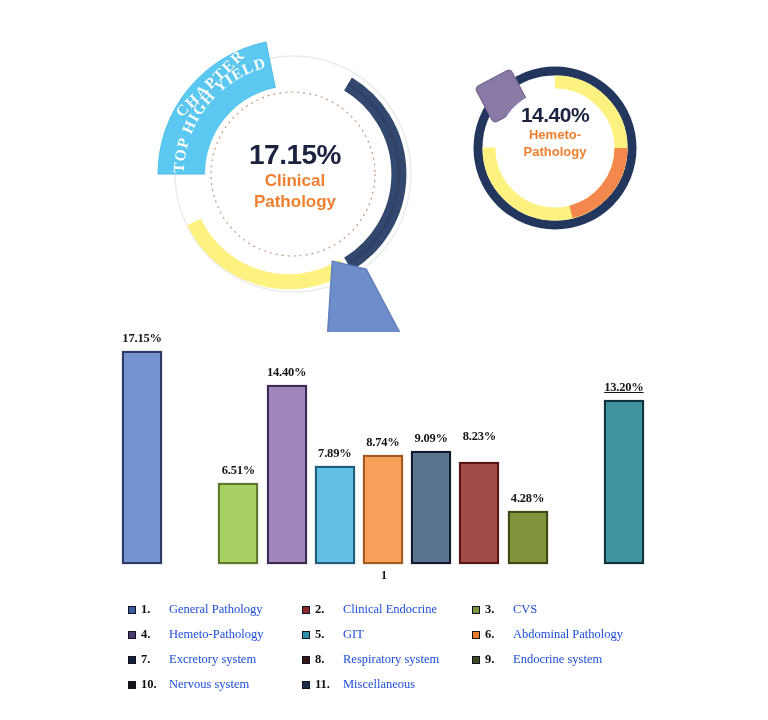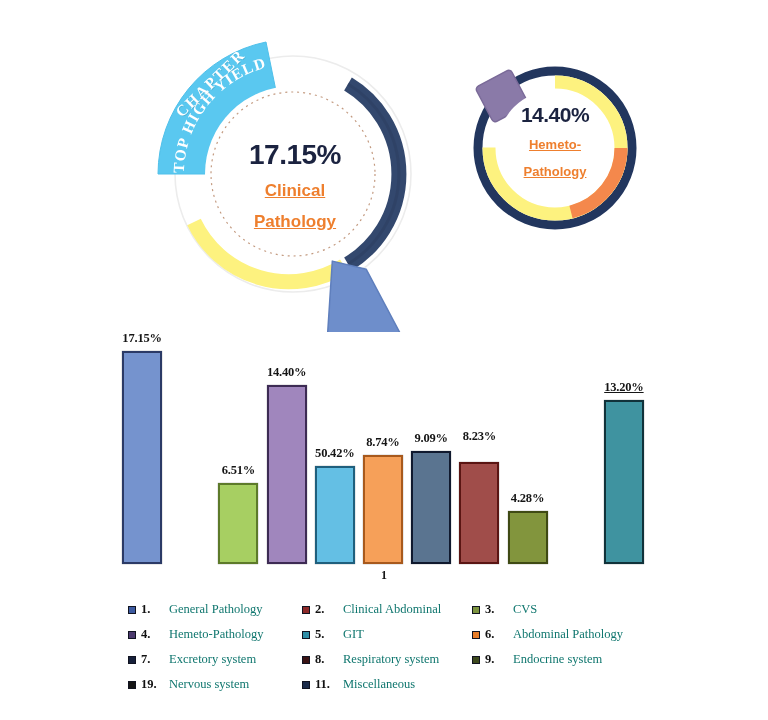--- a/index.html
+++ b/index.html
@@ -45,22 +45,21 @@
     font-weight: 700;
     color: #1b2340;
     letter-spacing: -0.5px;
   }
   #general-center .donut-pct { font-size: 28px; }
   #hemeto-center  .donut-pct { font-size: 21px; }
 
   .donut-label {
     font-weight: 700;
     color: #ee7f2e;
-    margin-top: 12px;
-    text-decoration: underline;
+    margin-top: 2px;
   }
   #general-center .donut-label { font-size: 17px; line-height: 1.12; }
   #hemeto-center  .donut-label { font-size: 13px; line-height: 1.12; }
 
   .banner-text {
     font-weight: 700;
     font-size: 15.5px;
     fill: #ffffff;
     letter-spacing: 1.1px;
     font-family: "Liberation Serif", serif;
@@ -150,21 +149,21 @@
   .legend-num {
     font-size: 12.5px;
     font-weight: 700;
     color: #111;
     font-family: "Liberation Serif", serif;
     width: 28px;
     flex: 0 0 auto;
   }
   .legend-name {
     font-size: 12.5px;
-    color: #0f766e;
+    color: #1d4ed8;
     font-family: "Liberation Serif", serif;
     white-space: nowrap;
   }
 </style>
 </head>
 <body>
 
 <div id="donut-section">
 
   <div class="donut-block" id="donut-general">
@@ -235,21 +234,21 @@
       <div class="bar-col" style="left: 100.455px;">
         <div class="bar" style="height: 81.0133px; background: rgb(167, 207, 98); border-color: rgb(93, 122, 42);"></div>
         <div class="bar-value" style="bottom: 86.0133px;">6.51%</div>
       </div>
       <div class="bar-col" style="left: 148.636px;">
         <div class="bar" style="height: 179.2px; background: rgb(160, 134, 189); border-color: rgb(61, 43, 84);"></div>
         <div class="bar-value" style="bottom: 184.2px;">14.40%</div>
       </div>
       <div class="bar-col" style="left: 196.818px;">
         <div class="bar" style="height: 98.1867px; background: rgb(100, 191, 228); border-color: rgb(31, 95, 125);"></div>
-        <div class="bar-value" style="bottom: 103.187px;">50.42%</div>
+        <div class="bar-value" style="bottom: 103.187px;">7.89%</div>
       </div>
       <div class="bar-col" style="left: 245px;">
         <div class="bar" style="height: 108.764px; background: rgb(246, 160, 89); border-color: rgb(168, 89, 28);"></div>
         <div class="bar-value" style="bottom: 113.764px;">8.74%</div>
       </div>
       <div class="bar-col" style="left: 293.182px;">
         <div class="bar" style="height: 113.12px; background: rgb(90, 116, 144); border-color: rgb(16, 25, 46);"></div>
         <div class="bar-value" style="bottom: 118.12px;">9.09%</div>
       </div>
       <div class="bar-col" style="left: 341.364px;">
@@ -271,21 +270,21 @@
 <div id="legend">
     <div class="legend-row">
       <div class="legend-item c1">
         <span class="legend-swatch" style="background: rgb(60, 90, 160);"></span>
         <span class="legend-num">1.</span>
         <span class="legend-name">General Pathology</span>
       </div>
       <div class="legend-item c2">
         <span class="legend-swatch" style="background: rgb(142, 42, 42);"></span>
         <span class="legend-num">2.</span>
-        <span class="legend-name">Clinical Abdominal</span>
+        <span class="legend-name">Clinical Endocrine</span>
       </div>
       <div class="legend-item c3">
         <span class="legend-swatch" style="background: rgb(125, 148, 64);"></span>
         <span class="legend-num">3.</span>
         <span class="legend-name">CVS</span>
       </div>
     </div>
     <div class="legend-row">
       <div class="legend-item c1">
         <span class="legend-swatch" style="background: rgb(76, 58, 110);"></span>
@@ -316,21 +315,21 @@
       </div>
       <div class="legend-item c3">
         <span class="legend-swatch" style="background: rgb(62, 74, 30);"></span>
         <span class="legend-num">9.</span>
         <span class="legend-name">Endocrine system</span>
       </div>
     </div>
     <div class="legend-row">
       <div class="legend-item c1">
         <span class="legend-swatch" style="background: rgb(21, 21, 21);"></span>
-        <span class="legend-num">19.</span>
+        <span class="legend-num">10.</span>
         <span class="legend-name">Nervous system</span>
       </div>
       <div class="legend-item c2">
         <span class="legend-swatch" style="background: rgb(27, 44, 74);"></span>
         <span class="legend-num">11.</span>
         <span class="legend-name">Miscellaneous</span>
       </div>
     </div>
   </div>
 

